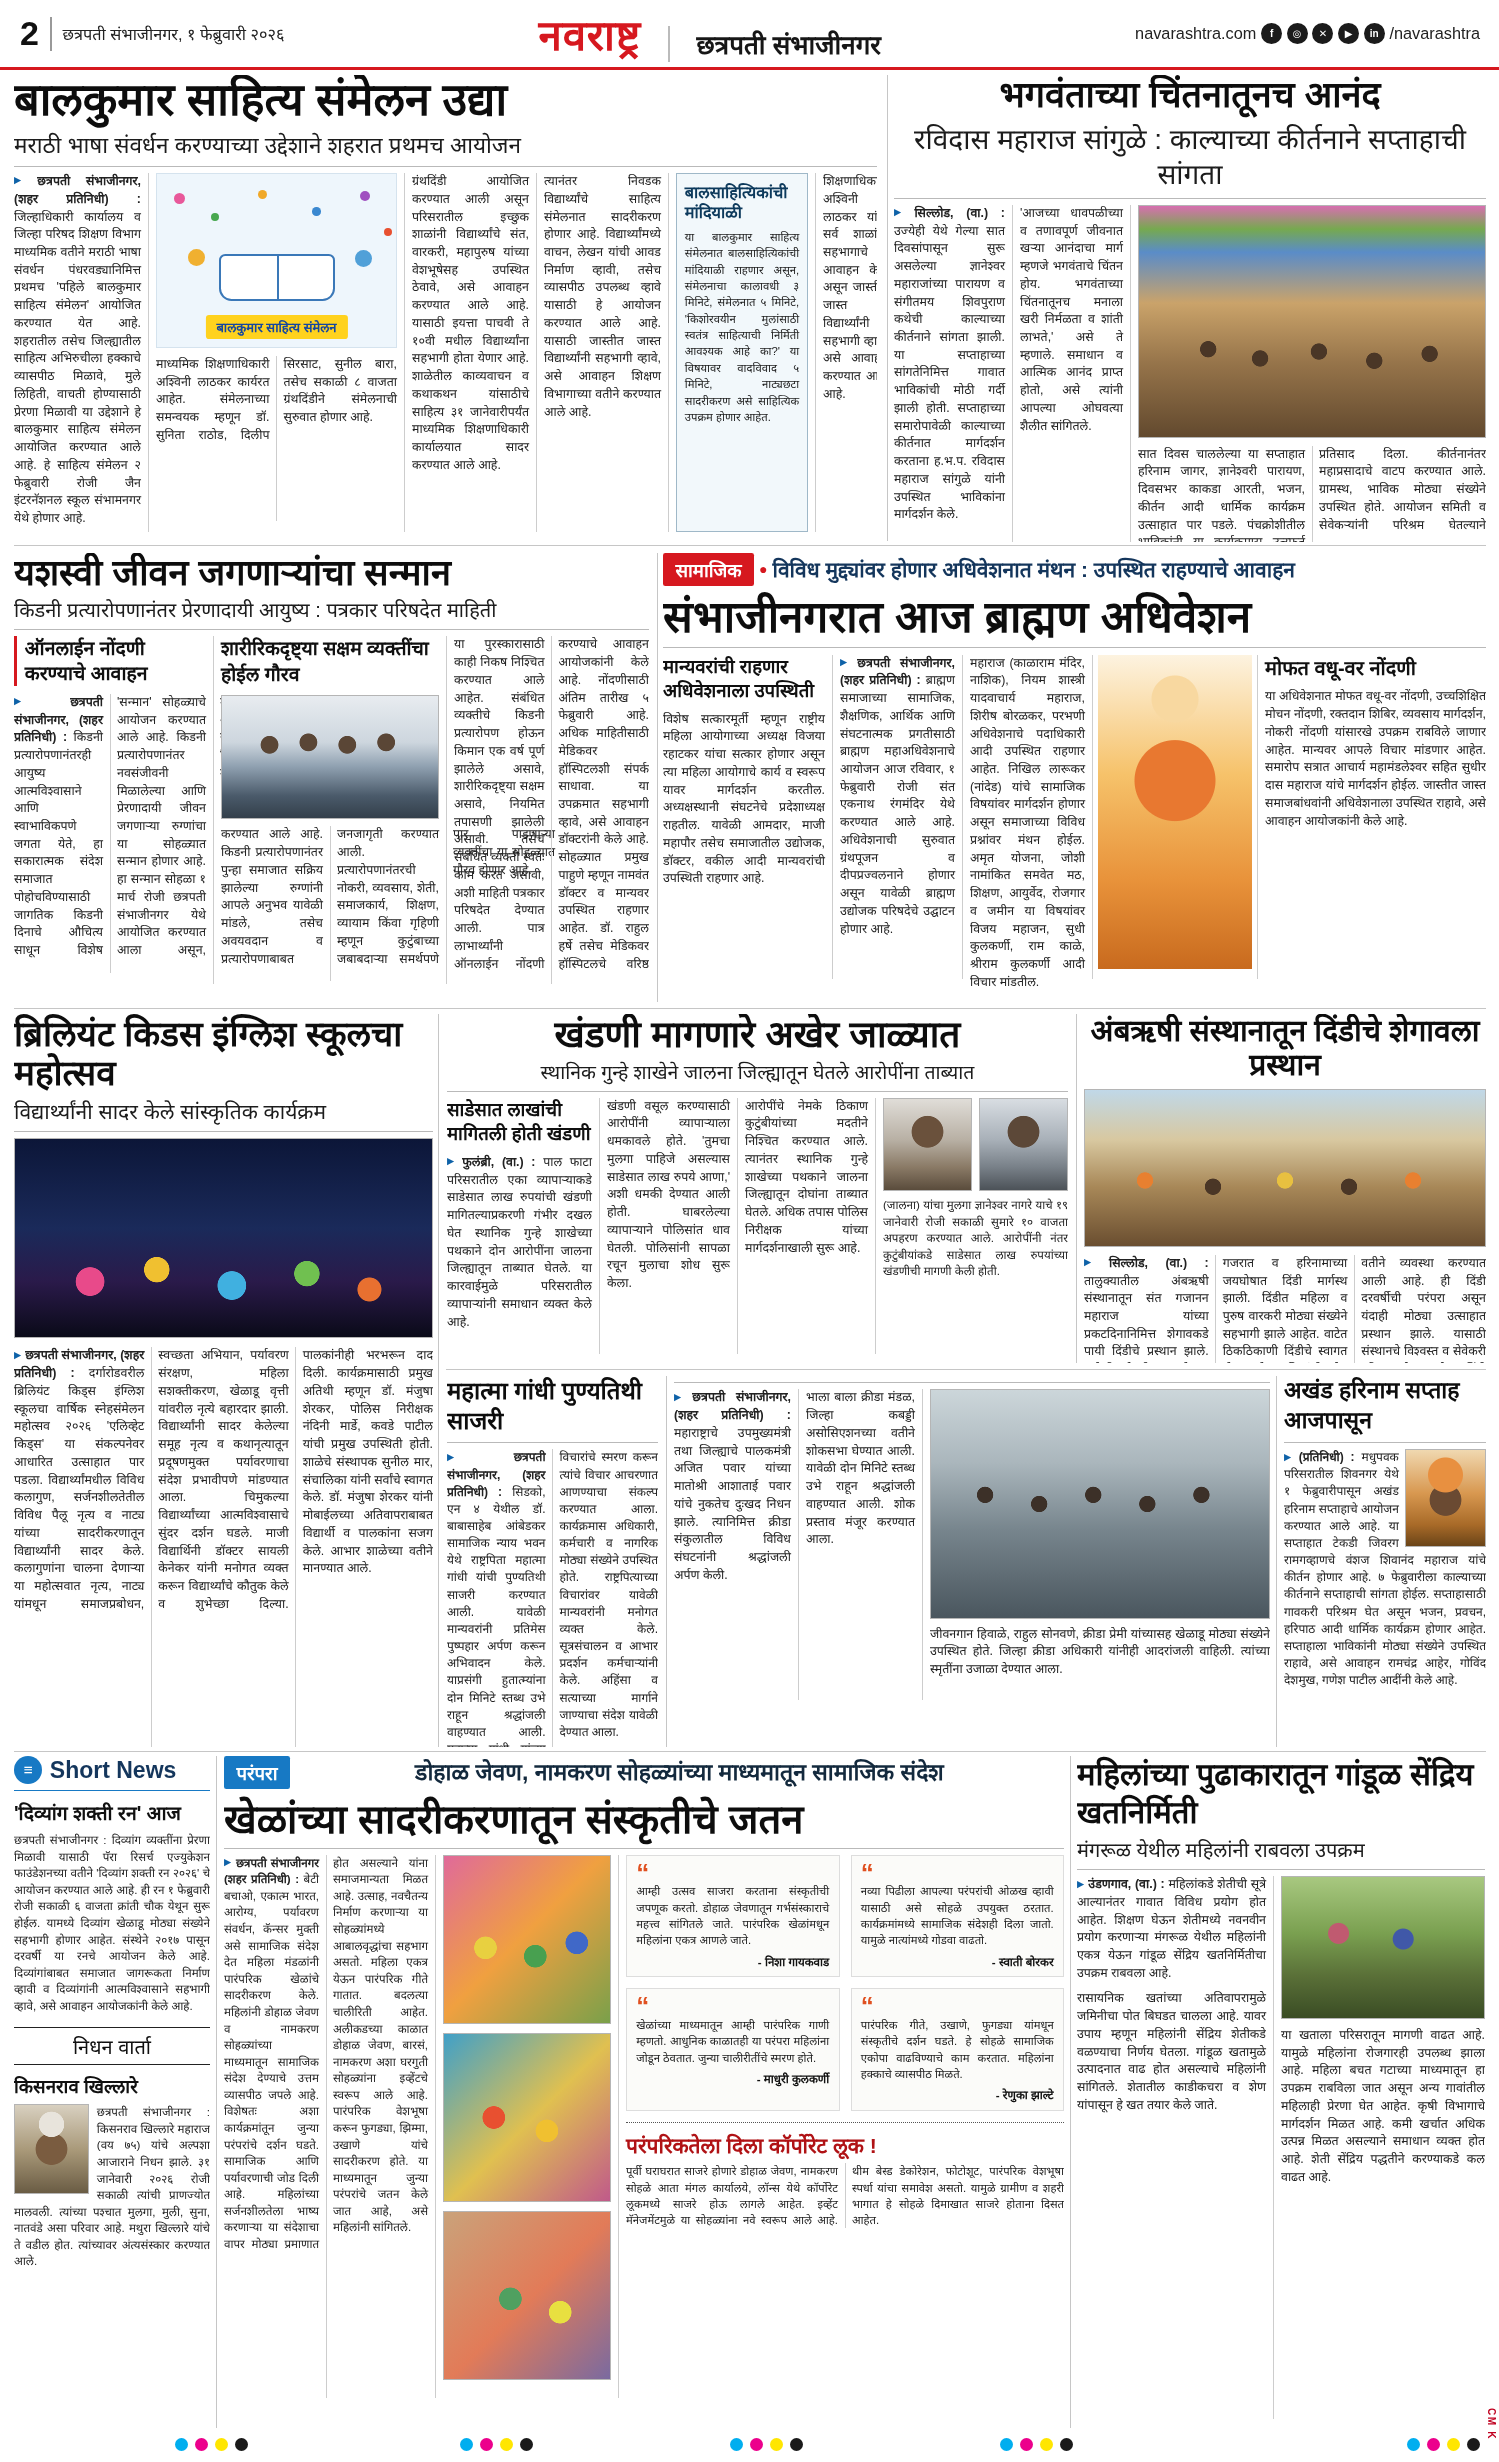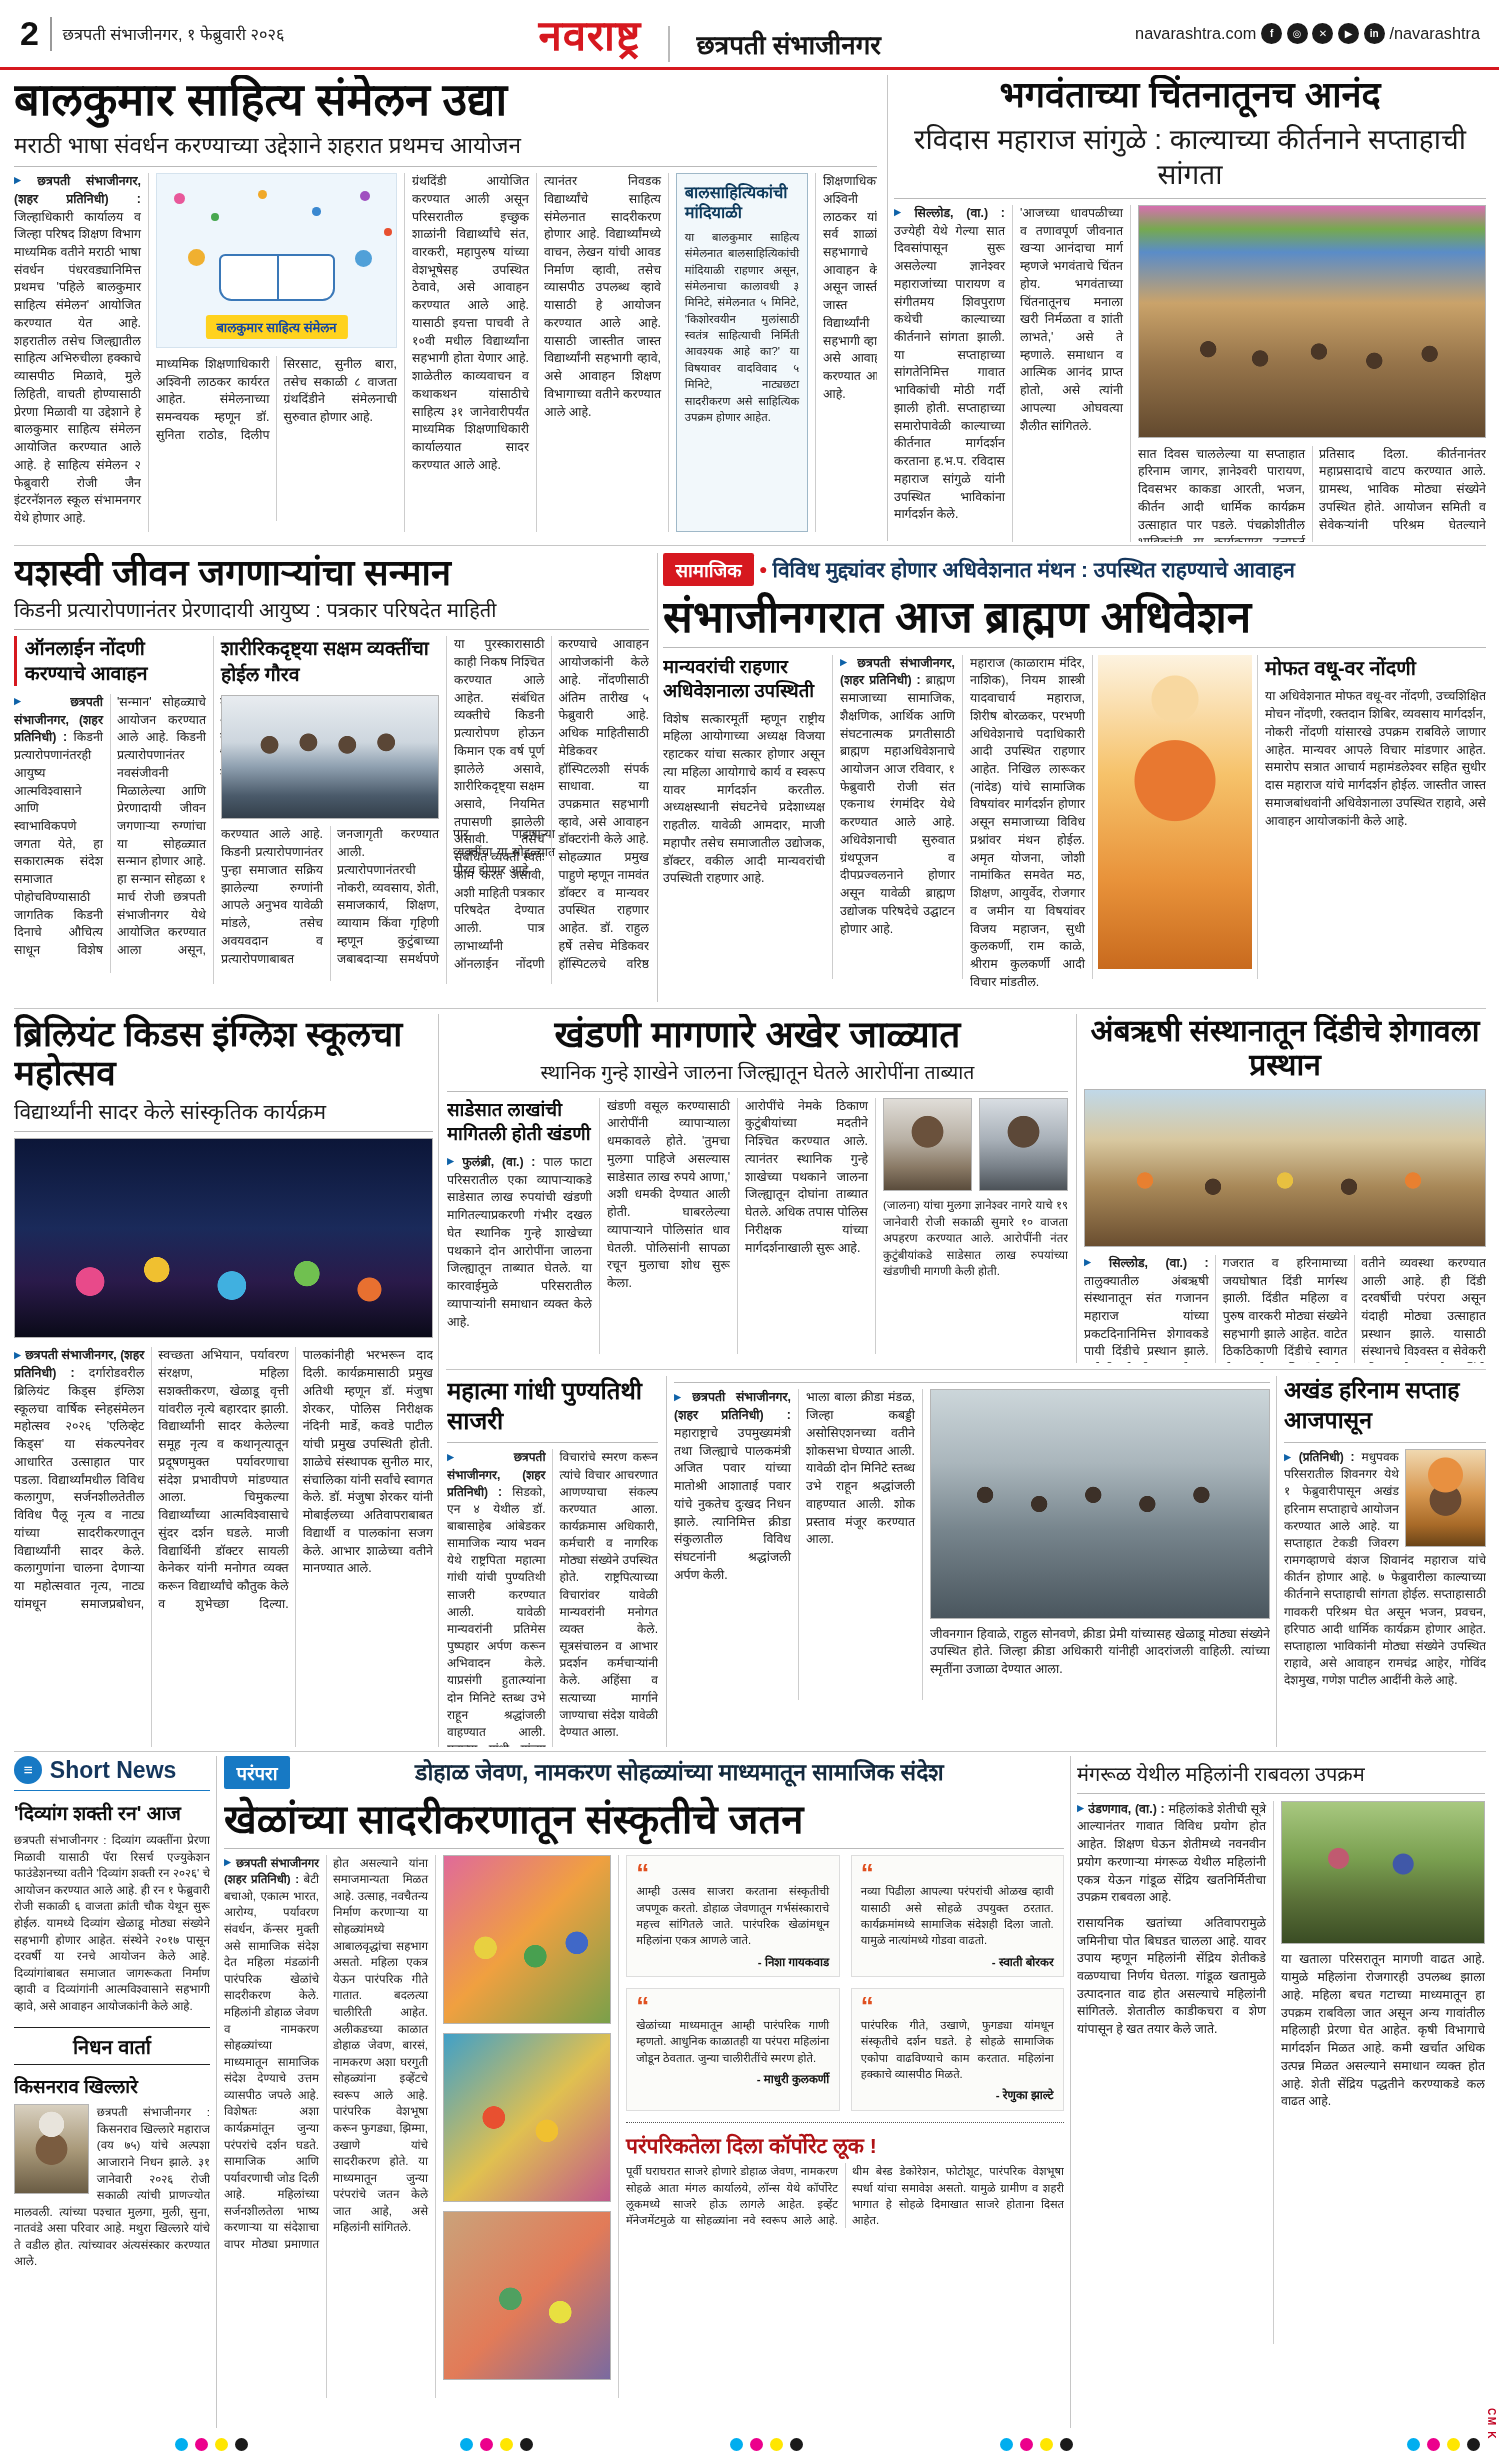--- a/index.html
+++ b/index.html
@@ -56,21 +56,21 @@
 
   .illus{height:175px;background:#eef6fc;border:0.8px solid #d5e3ee;position:relative;overflow:hidden}
   .book{position:absolute;left:50%;top:46%;width:116px;height:47px;transform:translateX(-50%);background:#fff;border:2.3px solid #3a78b8;border-radius:6.2px 6.2px 12.4px 12.4px}
   .book:after{content:"";position:absolute;left:50%;top:0;width:2.3px;height:100%;background:#3a78b8}
   .cdot{position:absolute;border-radius:50%}
   .illus-ribbon{position:absolute;bottom:7.8px;left:50%;transform:translateX(-50%);background:#ffd21e;color:#1446a0;font-weight:800;font-size:13px;padding:3.1px 11px;border-radius:3.1px;white-space:nowrap}
 
   .sn-head{display:flex;align-items:center;gap:7.8px}
   .sn-icon{width:28px;height:28px;border-radius:50%;background:#1779c4;color:#fff;display:inline-flex;align-items:center;justify-content:center;font-size:15.5px;font-weight:700}
   .sn-title{font-size:23px;font-weight:700;color:#14365c}
-  .obit-head{margin-top:12.4px;border-top:1.6px solid #222;border-bottom:1.6px solid #222;padding:4.7px 0;text-align:center;font-weight:700;font-size:20px;color:#101010}
+  .obit-head{margin-top:12.4px;border-top:1.6px solid #222;border-bottom:1.6px solid #222;padding:4.7px 0;text-align:center;font-weight:400;font-size:20px;color:#101010}
 
   .quote{border:0.8px solid #ddd;background:#fbfbf9;padding:7.8px 9.3px}
   .qmark{color:#e05020;font-size:26px;font-weight:700;line-height:.7;display:block}
   .qtext{font-size:11.3px;line-height:1.45;text-align:justify;color:#222;margin-top:1.6px}
   .qauthor{font-weight:700;text-align:right;font-size:11.6px;margin-top:4.7px;color:#111}
   .corp-box{border-top:1.6px dotted #555;margin-top:11px;padding-top:7.8px}
   .corp-box h3{font-size:21px;font-weight:700;color:#b01215;margin-bottom:4.7px}
 
   .cmyk{position:absolute;display:flex;gap:7px}
   .dotc{width:13px;height:13px;border-radius:50%;display:inline-block}
@@ -348,20 +348,21 @@
         </div>
         <div class="corp-box">
           <h3>परंपरिकतेला दिला कॉर्पोरेट लूक !</h3>
           <p class="body mc2" style="font-size:11.3px">पूर्वी घराघरात साजरे होणारे डोहाळ जेवण, नामकरण सोहळे आता मंगल कार्यालये, लॉन्स येथे कॉर्पोरेट लूकमध्ये साजरे होऊ लागले आहेत. इव्हेंट मॅनेजमेंटमुळे या सोहळ्यांना नवे स्वरूप आले आहे. थीम बेस्ड डेकोरेशन, फोटोशूट, पारंपरिक वेशभूषा स्पर्धा यांचा समावेश असतो. यामुळे ग्रामीण व शहरी भागात हे सोहळे दिमाखात साजरे होताना दिसत आहेत.</p>
         </div>
       </div>
     </div>
   </article>
 
   <article class="art" style="left:1077px;top:1756px;width:408px;height:672px">
+    <h1 class="hl" style="font-size:31px;line-height:1.22">महिलांच्या पुढाकारातून गांडूळ सेंद्रिय खतनिर्मिती</h1>
     <h2 class="sub" style="font-size:20px;margin-top:6.2px">मंगरूळ येथील महिलांनी राबवला उपक्रम</h2>
     <div class="rule"></div>
     <div class="cols" style="height:543px">
       <div class="col" style="flex:0 0 196px">
         <p class="body"><span class="arrow">▶</span><b class="dl">उंडणगाव, (वा.) :</b> <span>महिलांकडे शेतीची सूत्रे आल्यानंतर गावात विविध प्रयोग होत आहेत. शिक्षण घेऊन शेतीमध्ये नवनवीन प्रयोग करणाऱ्या मंगरूळ येथील महिलांनी एकत्र येऊन गांडूळ सेंद्रिय खतनिर्मितीचा उपक्रम राबवला आहे.</span></p>
         <p class="body" style="margin-top:7.8px">रासायनिक खतांच्या अतिवापरामुळे जमिनीचा पोत बिघडत चालला आहे. यावर उपाय म्हणून महिलांनी सेंद्रिय शेतीकडे वळण्याचा निर्णय घेतला. गांडूळ खतामुळे उत्पादनात वाढ होत असल्याचे महिलांनी सांगितले. शेतातील काडीकचरा व शेण यांपासून हे खत तयार केले जाते.</p>
       </div>
       <div class="col" style="flex:1">
         <div class="ph" style="height:143px;background:radial-gradient(circle at 28% 40%, #c05a70 0 10px, transparent 11px),radial-gradient(circle at 60% 44%, #4058a8 0 10px, transparent 11px),linear-gradient(180deg,#a8c880 0%,#7aa050 40%,#5a7038 70%,#3a4c24 100%)"></div>
         <p class="body" style="margin-top:7.8px">या खताला परिसरातून मागणी वाढत आहे. यामुळे महिलांना रोजगारही उपलब्ध झाला आहे. महिला बचत गटाच्या माध्यमातून हा उपक्रम राबविला जात असून अन्य गावांतील महिलाही प्रेरणा घेत आहेत. कृषी विभागाचे मार्गदर्शन मिळत आहे. कमी खर्चात अधिक उत्पन्न मिळत असल्याने समाधान व्यक्त होत आहे. शेती सेंद्रिय पद्धतीने करण्याकडे कल वाढत आहे.</p>

